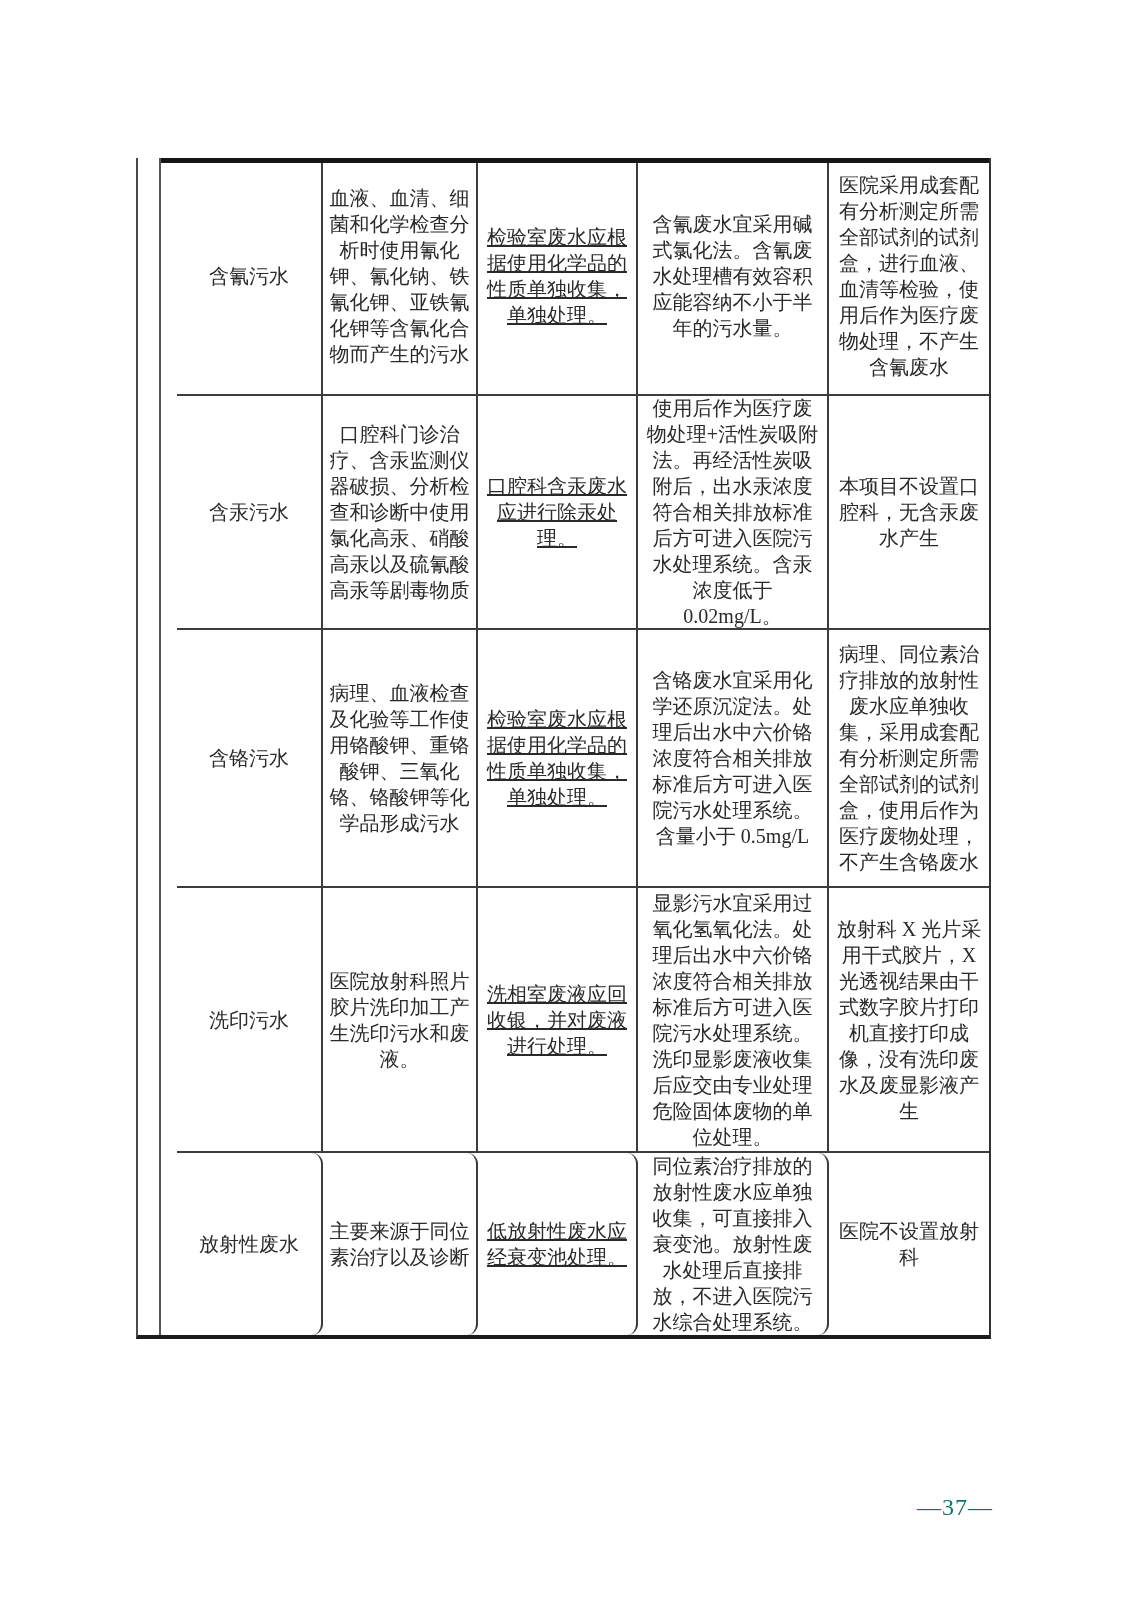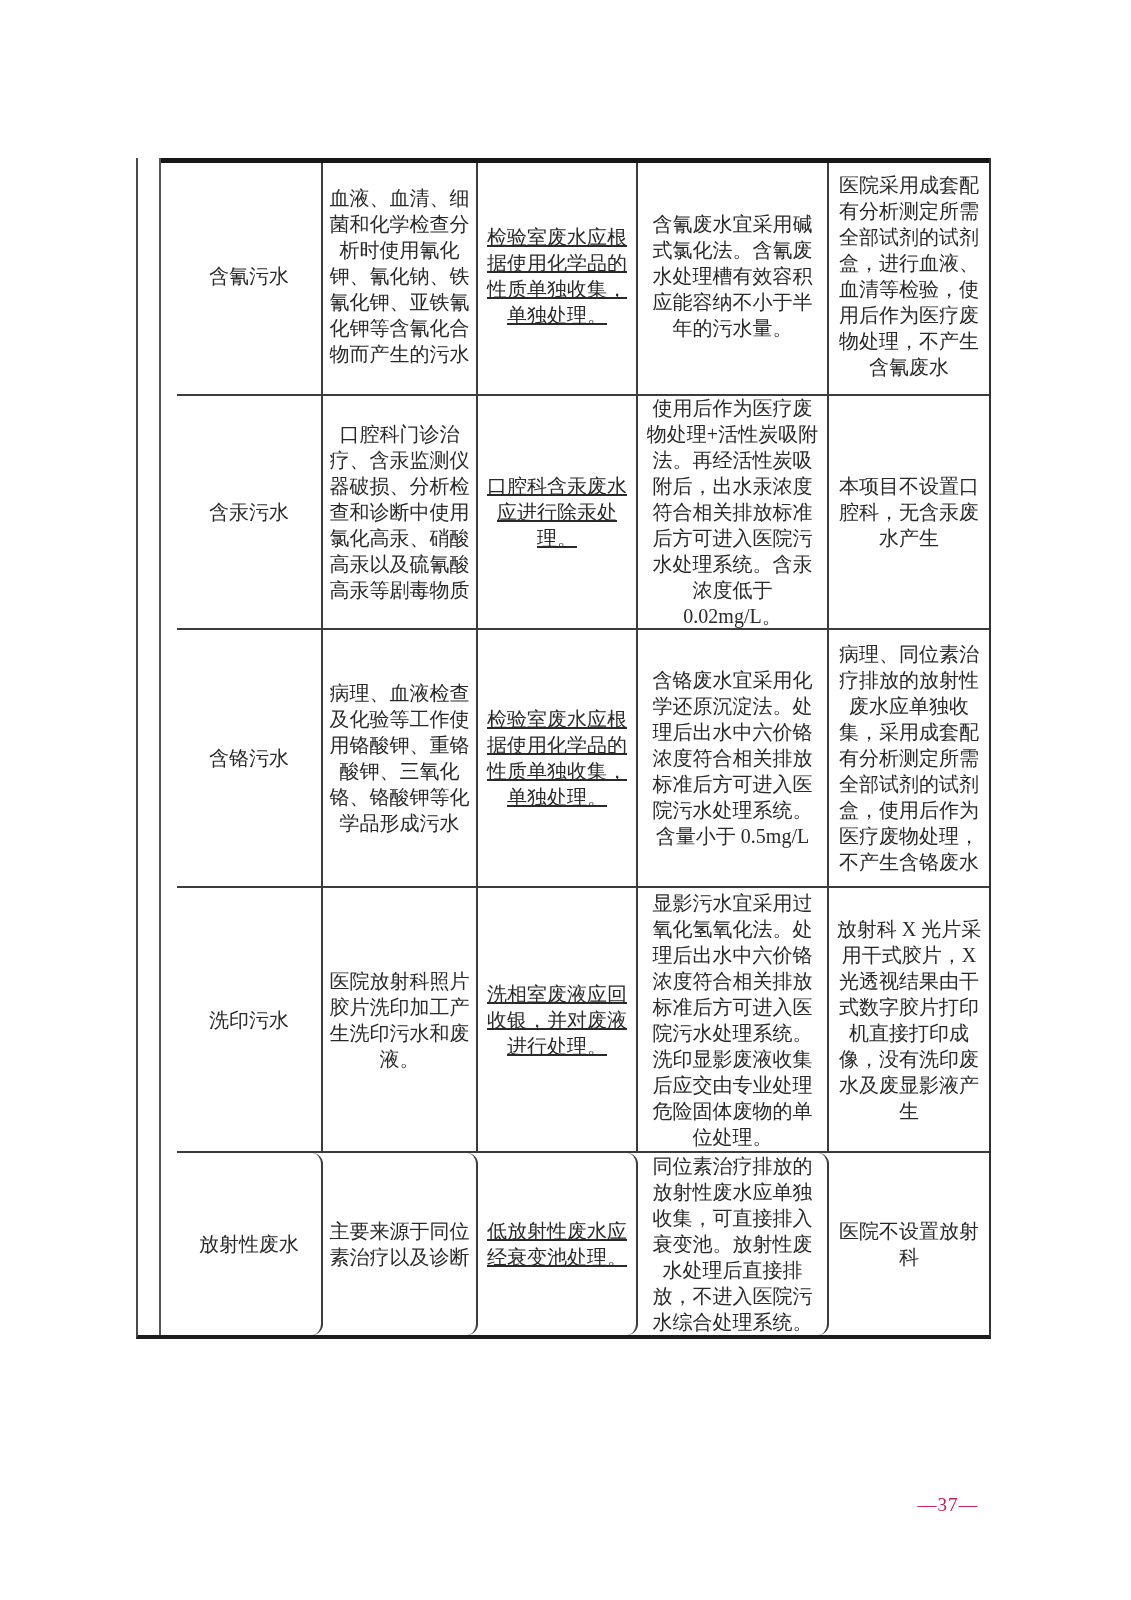--- a/index.html
+++ b/index.html
@@ -60,23 +60,23 @@
   .col-cat { padding: 0 6px; margin-left: 16px; }
   .col-src { padding: 16px 5px; }
   .col-req { padding: 12px 5px; text-decoration: underline; }
   .col-met { padding: 0 7px; }
   .col-prj { padding: 16px 4px; }
   .page-number {
     position: absolute;
     left: 903px;
     top: 1494px;
     width: 90px;
-    text-align: center;
-    font-size: 19px;
-    color: #be185d;
+    text-align: right;
+    font-size: 24px;
+    color: #0f766e;
     letter-spacing: 1px;
   }
 </style>
 </head>
 <body>
 
 <div class="page">
 
   <div class="table-outer">
     <div class="grid">

